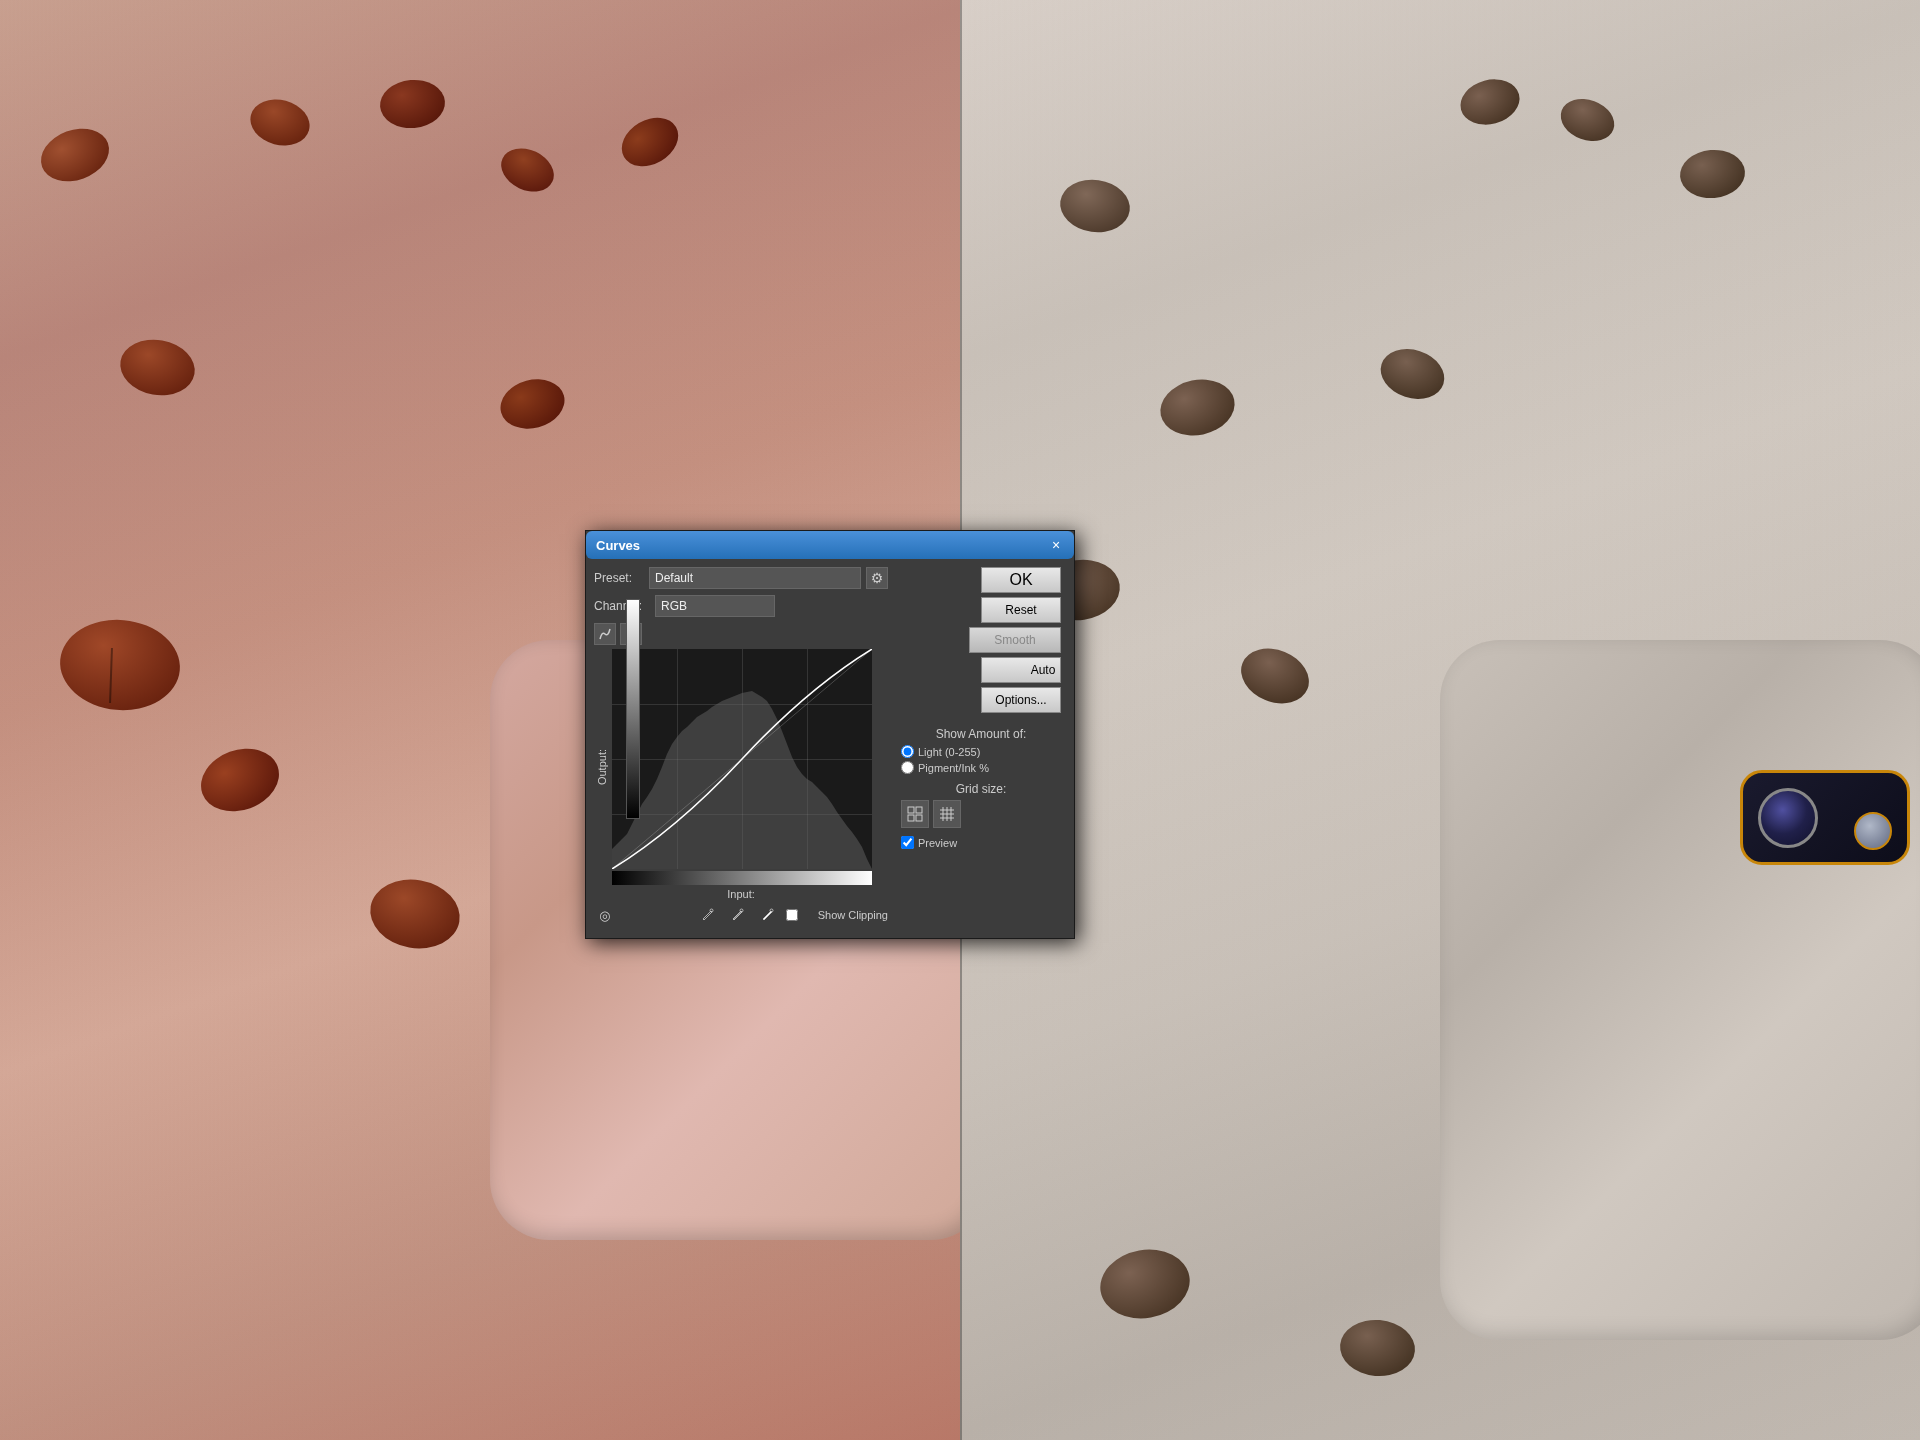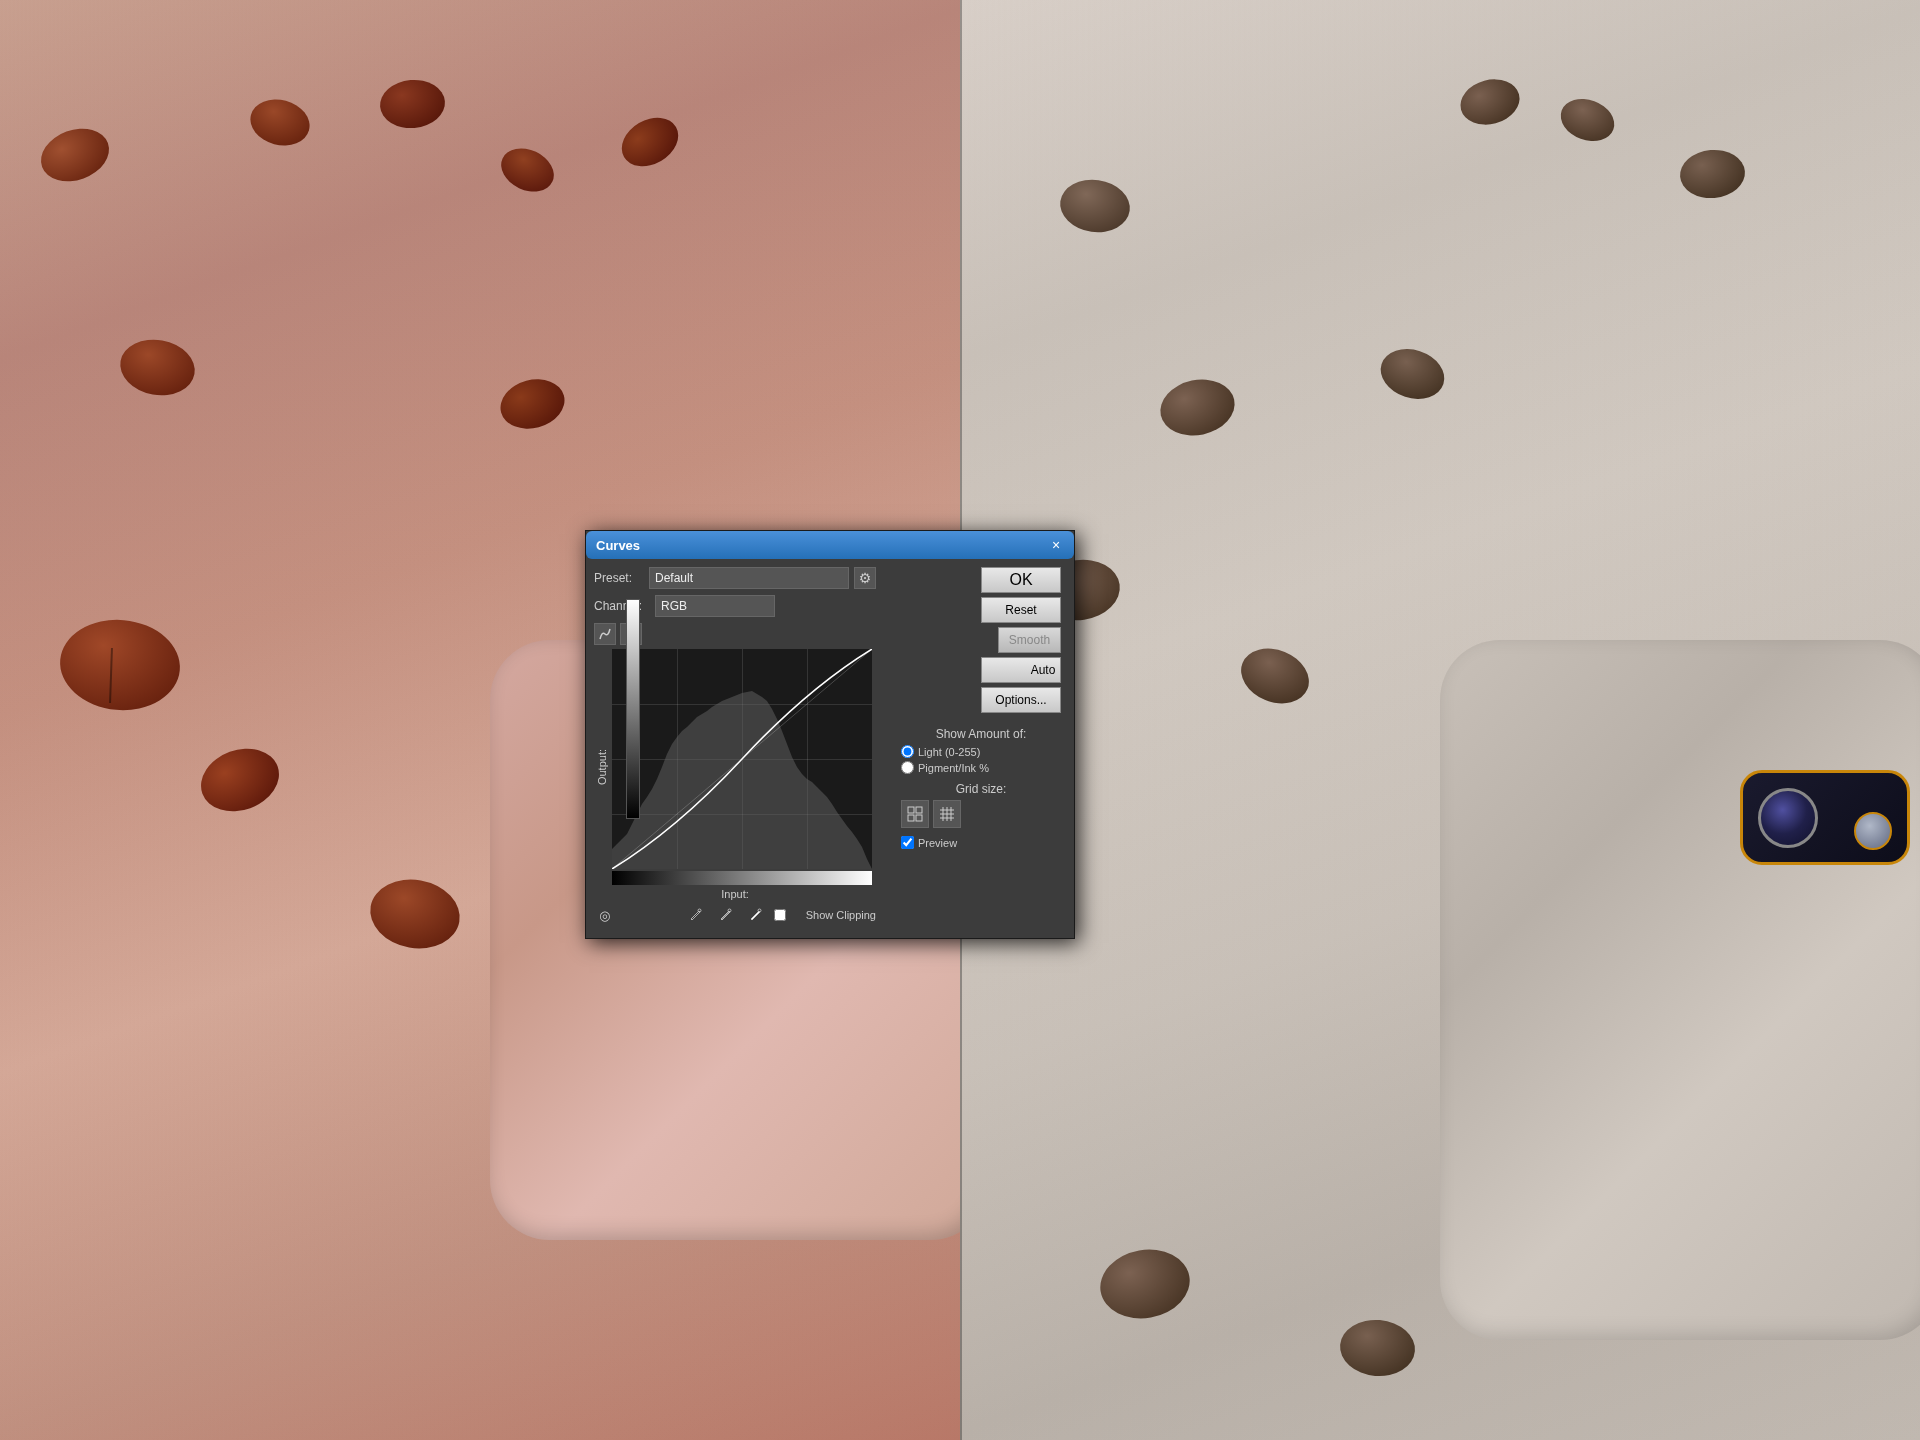--- a/index.html
+++ b/index.html
@@ -177,21 +177,21 @@
       color: white;
       font-size: 14px;
       cursor: pointer;
       background: none;
       border: none;
     }
 
     .dialog-body {
       display: flex;
       padding: 8px;
-      gap: 20px;
+      gap: 8px;
       background: #3c3c3c;
     }
 
     .left-panel {
       flex: 1;
     }
 
     .right-panel {
       width: 170px;
       padding: 0 5px;
@@ -442,21 +442,21 @@
       width: 80px;
       height: 26px;
       background: linear-gradient(to bottom, #e8e8e8, #c8c8c8);
       border: 1px solid #888;
       font-size: 12px;
       cursor: pointer;
       margin-bottom: 4px;
     }
 
     .btn-smooth {
-      width: 63px;
+      width: 92px;
       height: 26px;
       background: linear-gradient(to bottom, #d8d8d8, #b8b8b8);
       border: 1px solid #888;
       font-size: 12px;
       cursor: pointer;
       margin-bottom: 4px;
       color: #888;
     }
 
     .btn-auto {

